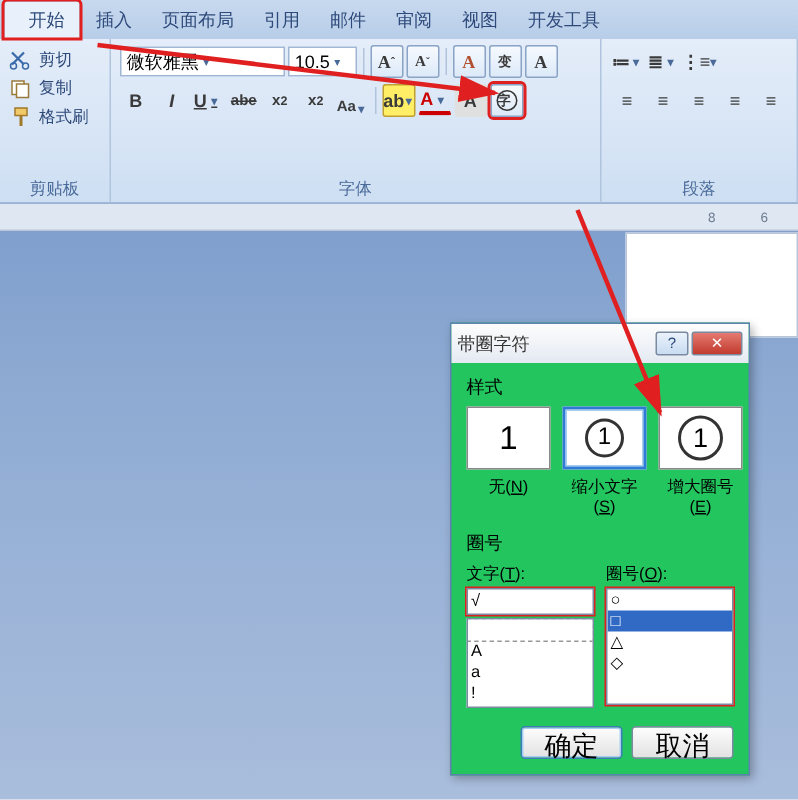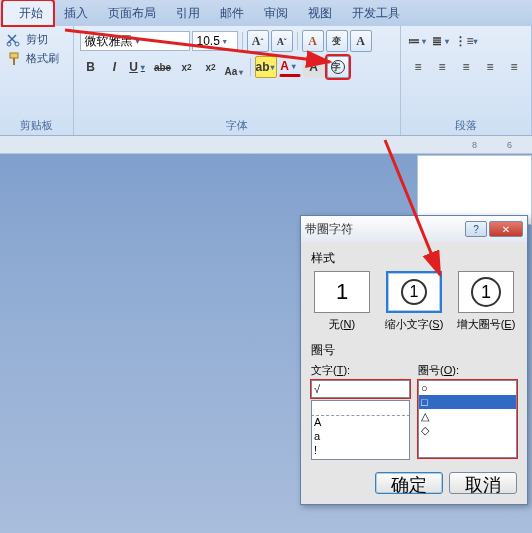--- a/index.html
+++ b/index.html
@@ -28,21 +28,21 @@
   .btn.boxed { border: 1px solid #8aa4c6; background: linear-gradient(#f6faff,#dce9f8); }
   .btn.highlight { outline: 2px solid #e02020; outline-offset: 0; }
   .sep { width: 1px; height: 18px; background: #b0c4dd; margin: 0 2px; }
   
   .para-group { flex: 1; }
   
   .ruler-area { background: #dfe7f3; height: 18px; display: flex; align-items: center; justify-content: flex-end; padding-right: 20px; font-size: 9px; color: #6b7a8f; gap: 30px; border-bottom: 1px solid #b7c6da; }
   .paper { position: absolute; right: 0; top: 155px; width: 115px; height: 70px; background: #fff; border: 1px solid #b7c6da; }
   
   
-  .dialog { position: absolute; left: 300px; top: 215px; width: 228px; background: #e5e5e5; border: 1px solid #6080b0; box-shadow: 2px 2px 6px rgba(0,0,0,0.3); font-size: 12px; }
+  .dialog { position: absolute; left: 300px; top: 215px; width: 200px; background: #22c55e; border: 1px solid #6080b0; box-shadow: 2px 2px 6px rgba(0,0,0,0.3); font-size: 12px; }
   .titlebar { background: linear-gradient(#fdfdfd,#e4e9f2); height: 26px; display: flex; align-items: center; padding: 0 4px; color: #333; }
   .titlebar .spacer { flex: 1; }
   .winbtn { width: 22px; height: 16px; margin-left: 2px; border: 1px solid #7a8aa0; border-radius: 2px; display: flex; align-items: center; justify-content: center; font-size: 10px; cursor: pointer; }
   .winbtn.help { background: linear-gradient(#eaf2fb,#c9dcf2); color: #2a4a7a; }
   .winbtn.close { background: linear-gradient(#e47a70,#c23a2e); color: #fff; width: 34px; }
   .dlg-body { padding: 8px 10px 10px 10px; }
   .section-label { margin-bottom: 4px; }
   .style-row { display: flex; gap: 8px; justify-content: space-between; }
   .style-opt { width: 62px; text-align: center; }
   .style-box { width: 56px; height: 42px; border: 1px solid #888; background: #fff; display: flex; align-items: center; justify-content: center; font-size: 22px; font-family: serif; margin: 0 auto 4px auto; position: relative; cursor: pointer; }
@@ -91,20 +91,29 @@
     <div class="clip-item">
       <span class="clip-icon">
         <svg width="16" height="14" viewBox="0 0 16 14">
             <path d="M2 2 L10 10 M10 2 L2 10" stroke="#3a6aa8" stroke-width="1.5" fill="none"></path>
             <circle cx="3" cy="11" r="2" fill="none" stroke="#3a6aa8"></circle>
             <circle cx="11" cy="11" r="2" fill="none" stroke="#3a6aa8"></circle>
           </svg>
       </span>
       <span>剪切</span>
     </div>
+    <div class="clip-item">
+      <span class="clip-icon">
+        <svg width="16" height="14" viewBox="0 0 16 14">
+            <rect x="2" y="2" width="8" height="9" fill="#fff" stroke="#9a7a3a"></rect>
+            <rect x="5" y="4" width="8" height="9" fill="#fff" stroke="#9a7a3a"></rect>
+          </svg>
+      </span>
+      <span>复制</span>
+    </div>
     <div class="fmtbrush">
       <span class="clip-icon">
         <svg width="16" height="14" viewBox="0 0 16 14">
             <rect x="4" y="1" width="8" height="5" fill="#f2c968" stroke="#a07a2a"></rect>
             <rect x="7" y="6" width="2" height="7" fill="#a07a2a"></rect>
           </svg>
       </span>
       <span>格式刷</span>
     </div>
     <div class="group-label">剪贴板</div>

